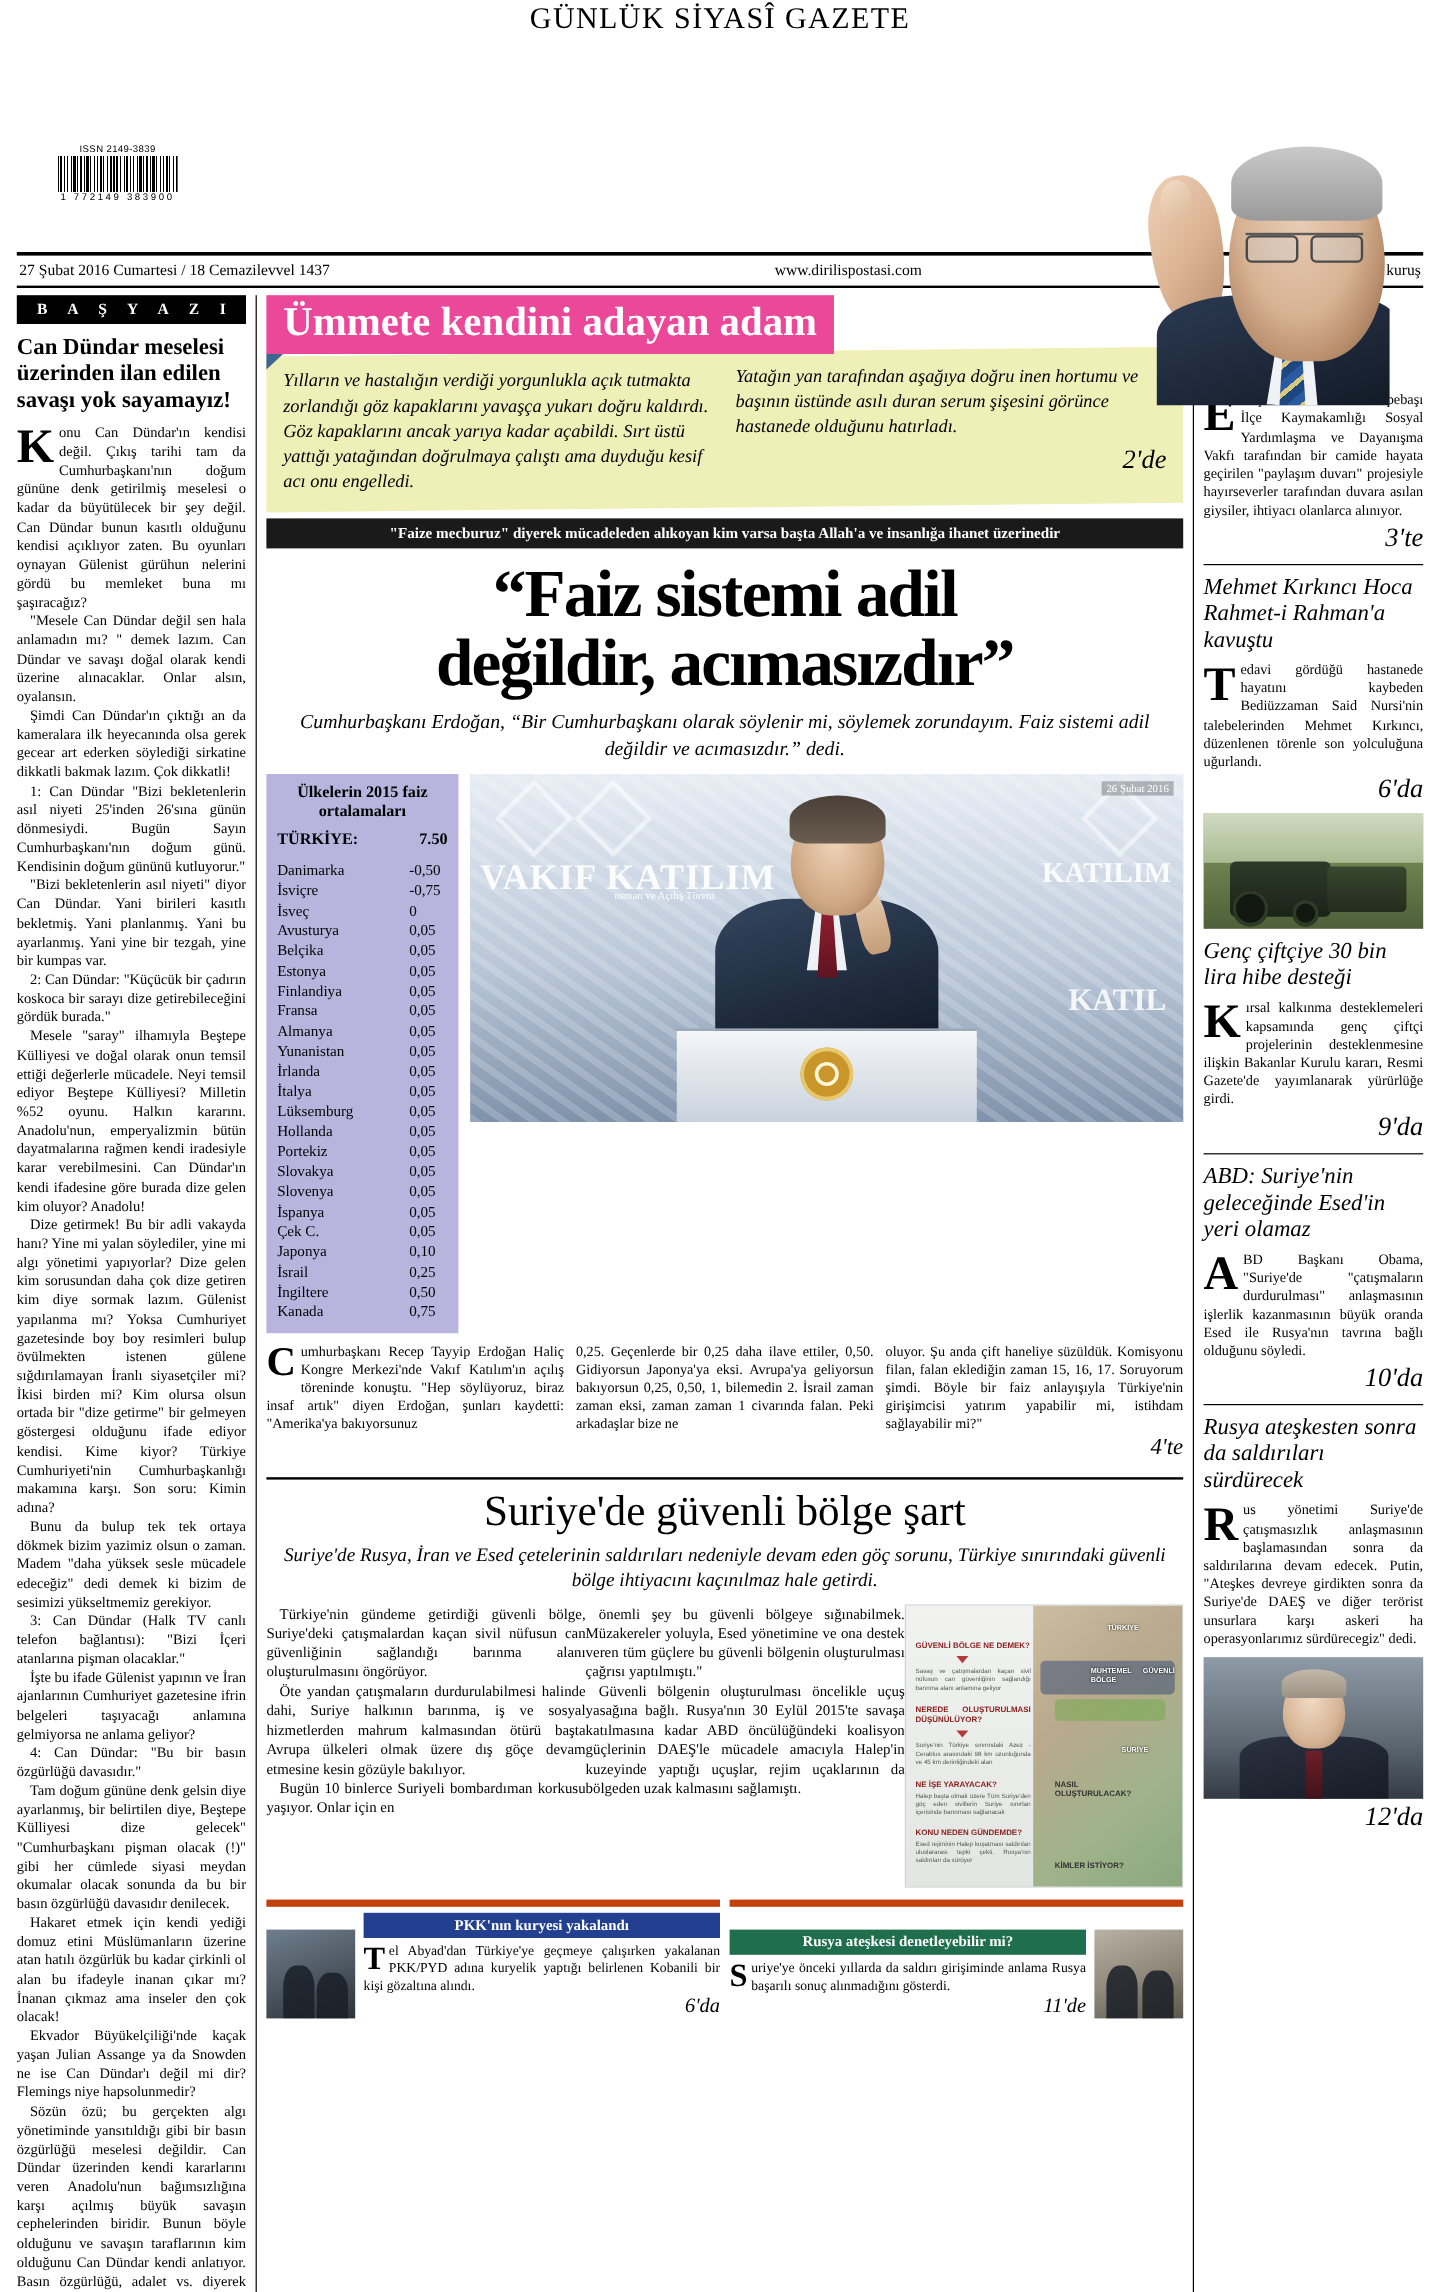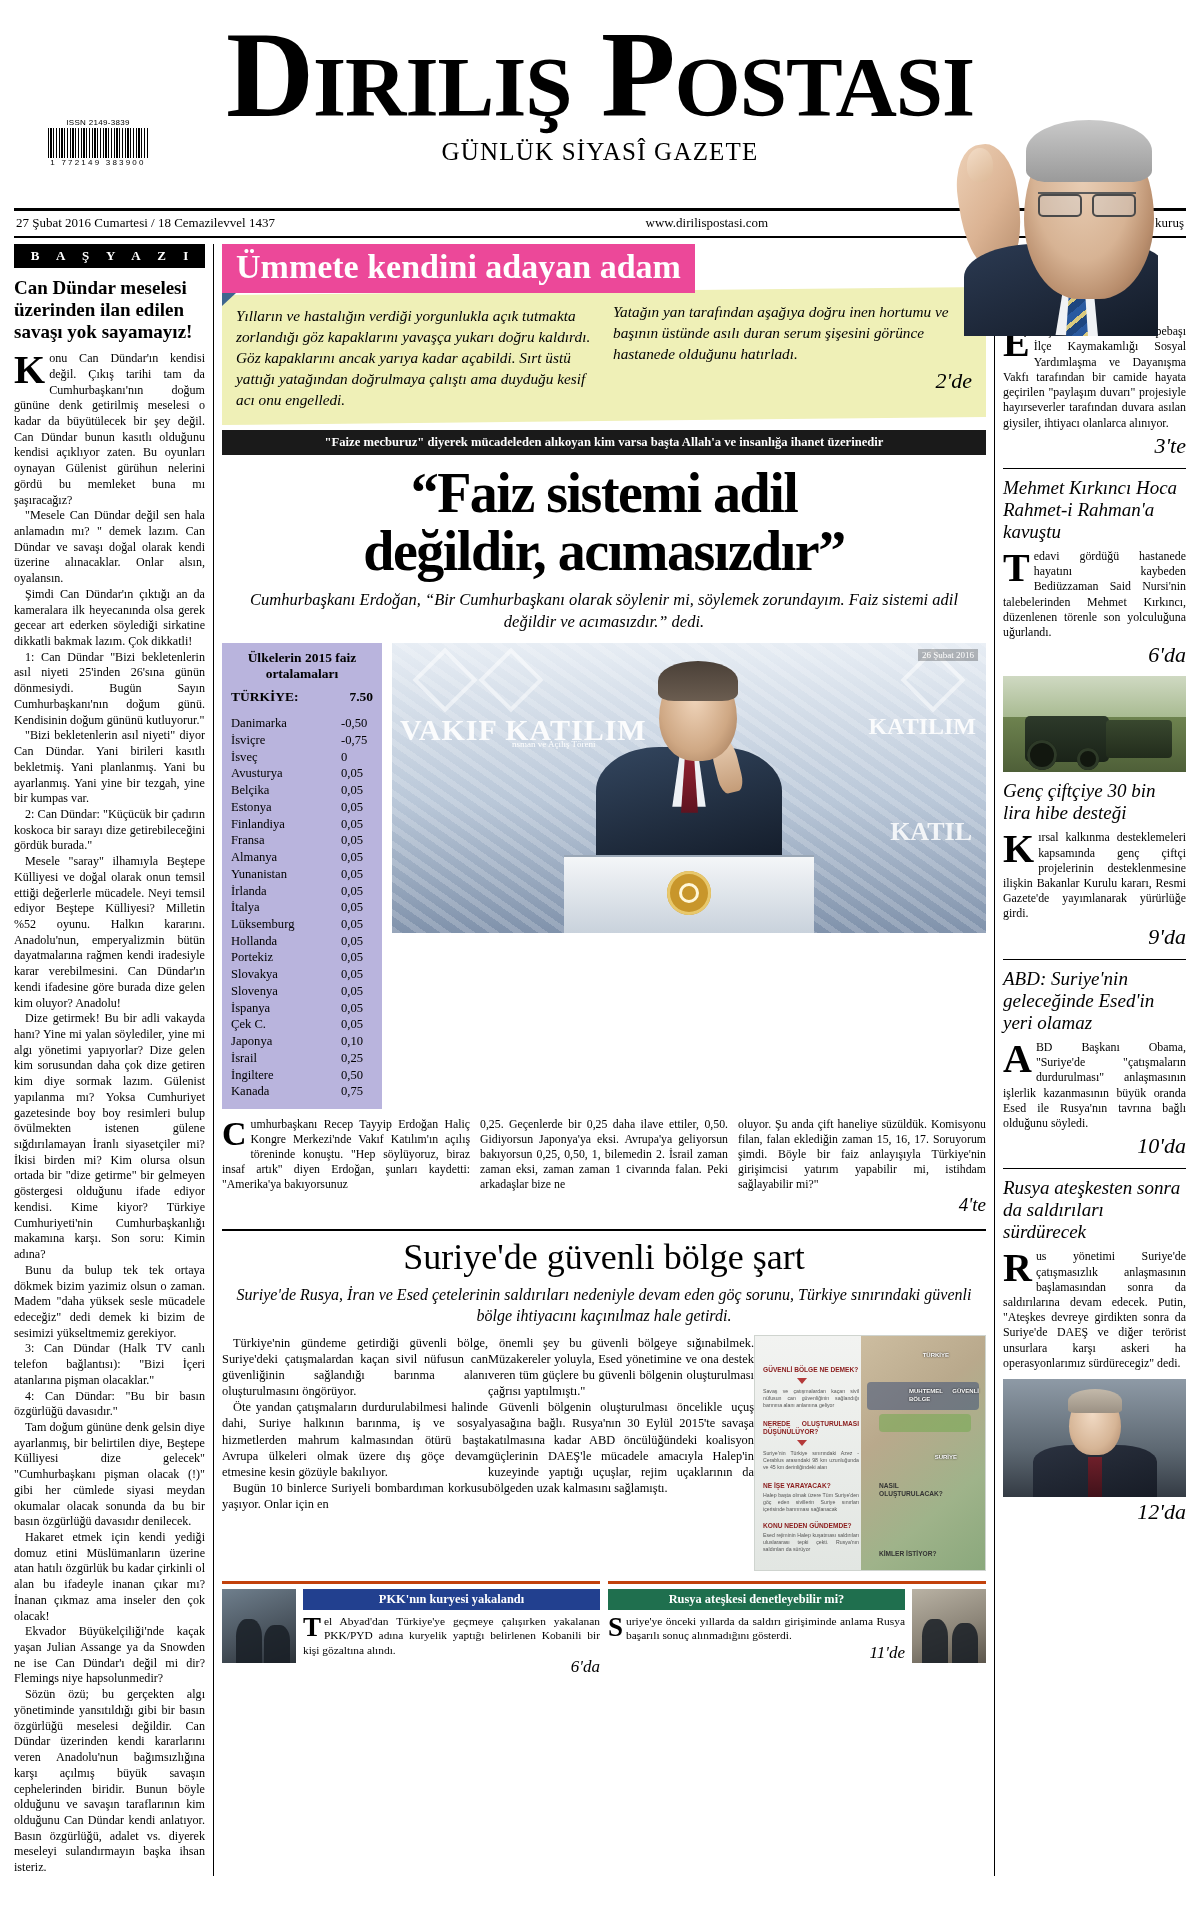--- a/index.html
+++ b/index.html
@@ -325,21 +325,21 @@
     position:absolute; left:50%; bottom:0; margin-left:-62px; width:124px; height:52px;
     background: linear-gradient(165deg,#2b3240,#171c26); border-radius: 32% 32% 0 0;
   }
   .rc-photo-putin .p-tie {
     position:absolute; left:50%; bottom:0; margin-left:-7px; width:14px; height:40px;
     background: linear-gradient(#6e1f2a,#40121a);
   }
 
   
   .teasers { display: flex; gap: 8px; margin-top: 10px; }
-  .teaser { flex: 1 1 0; display: flex; gap: 7px; border-top: 3px solid #c2410c; padding-top: 5px; }
+  .teaser { flex: 1 1 0; display: flex; gap: 7px; border-top: 6px solid #c2410c; padding-top: 5px; align-items: flex-end; }
   .teaser-img { flex: 0 0 74px; height: 74px; position: relative; overflow: hidden; }
   .ti-a { background: linear-gradient(160deg,#6f7f8d 0%,#48525c 60%,#2b3138 100%); }
   .ti-b { background: linear-gradient(160deg,#b9b2a4 0%,#8d8679 55%,#5c564c 100%); }
   .teaser-img .fig {
     position:absolute; bottom:0; width:26px; height:44px; background:rgba(25,30,38,.85);
     border-radius: 40% 40% 0 0;
   }
   .teaser-txt { flex: 1 1 auto; }
   .teaser-head {
     background: #22408f; color: #fff; font-weight: bold; font-size: 12.4px;
@@ -349,24 +349,20 @@
   .teaser-body { font-size: 11.4px; line-height: 1.26; text-align: justify; }
   .teaser-ref { font-style: italic; font-size: 17px; text-align: right; }
   .tdrop { float: left; font-size: 27px; line-height: .82; font-weight: bold; padding: 2px 3px 0 0; }
 </style>
 </head>
 <body>
 
 <div class="page">
 
   <div class="masthead">
-    <div class="logo">
-      <span>Diriliş</span>
-      <span>Postası</span>
-    </div>
     <div class="subtitle">GÜNLÜK SİYASÎ GAZETE</div>
 
     <div class="barcode-wrap">
       <div class="issn">ISSN 2149-3839</div>
       <div class="barcode"></div>
       <div class="barcode-num">1 772149 383900</div>
     </div>
 
     <div class="head-photo">
       <div class="thumb"></div>
@@ -397,20 +393,21 @@
         <p class="first"><span class="dropcap">K</span><span>onu Can Dündar'ın kendisi değil. Çıkış tarihi tam da Cumhurbaşkanı'nın doğum gününe denk getirilmiş meselesi o kadar da büyütülecek bir şey değil. Can Dündar bunun kasıtlı olduğunu kendisi açıklıyor zaten. Bu oyunları oynayan Gülenist gürühun nelerini gördü bu memleket buna mı şaşıracağız?</span></p>
         <p><span>"Mesele Can Dündar değil sen hala anlamadın mı? " demek lazım. Can Dündar ve savaşı doğal olarak kendi üzerine alınacaklar. Onlar alsın, oyalansın.</span></p>
         <p><span>Şimdi Can Dündar'ın çıktığı an da kameralara ilk heyecanında olsa gerek gecear art ederken söylediği sirkatine dikkatli bakmak lazım. Çok dikkatli!</span></p>
         <p><span>1: Can Dündar "Bizi bekletenlerin asıl niyeti 25'inden 26'sına günün dönmesiydi. Bugün Sayın Cumhurbaşkanı'nın doğum günü. Kendisinin doğum gününü kutluyorur."</span></p>
         <p><span>"Bizi bekletenlerin asıl niyeti" diyor Can Dündar. Yani birileri kasıtlı bekletmiş. Yani planlanmış. Yani bu ayarlanmış. Yani yine bir tezgah, yine bir kumpas var.</span></p>
         <p><span>2: Can Dündar: "Küçücük bir çadırın koskoca bir sarayı dize getirebileceğini gördük burada."</span></p>
         <p><span>Mesele "saray" ilhamıyla Beştepe Külliyesi ve doğal olarak onun temsil ettiği değerlerle mücadele. Neyi temsil ediyor Beştepe Külliyesi? Milletin %52 oyunu. Halkın kararını. Anadolu'nun, emperyalizmin bütün dayatmalarına rağmen kendi iradesiyle karar verebilmesini. Can Dündar'ın kendi ifadesine göre burada dize gelen kim oluyor? Anadolu!</span></p>
         <p><span>Dize getirmek! Bu bir adli vakayda hanı? Yine mi yalan söylediler, yine mi algı yönetimi yapıyorlar? Dize gelen kim sorusundan daha çok dize getiren kim diye sormak lazım. Gülenist yapılanma mı? Yoksa Cumhuriyet gazetesinde boy boy resimleri bulup övülmekten istenen gülene sığdırılamayan İranlı siyasetçiler mi? İkisi birden mi? Kim olursa olsun ortada bir "dize getirme" bir gelmeyen göstergesi olduğunu ifade ediyor kendisi. Kime kiyor? Türkiye Cumhuriyeti'nin Cumhurbaşkanlığı makamına karşı. Son soru: Kimin adına?</span></p>
         <p><span>Bunu da bulup tek tek ortaya dökmek bizim yazimiz olsun o zaman. Madem "daha yüksek sesle mücadele edeceğiz" dedi demek ki bizim de sesimizi yükseltmemiz gerekiyor.</span></p>
         <p><span>3: Can Dündar (Halk TV canlı telefon bağlantısı): "Bizi İçeri atanlarına pişman olacaklar."</span></p>
+        <p><span>İşte bu ifade Gülenist yapının ve İran ajanlarının Cumhuriyet gazetesine ifrin belgeleri taşıyacağı anlamına gelmiyorsa ne anlama geliyor?</span></p>
         <p><span>4: Can Dündar: "Bu bir basın özgürlüğü davasıdır."</span></p>
         <p><span>Tam doğum gününe denk gelsin diye ayarlanmış, bir belirtilen diye, Beştepe Külliyesi dize gelecek" "Cumhurbaşkanı pişman olacak (!)" gibi her cümlede siyasi meydan okumalar olacak sonunda da bu bir basın özgürlüğü davasıdır denilecek.</span></p>
         <p><span>Hakaret etmek için kendi yediği domuz etini Müslümanların üzerine atan hatılı özgürlük bu kadar çirkinli ol alan bu ifadeyle inanan çıkar mı? İnanan çıkmaz ama inseler den çok olacak!</span></p>
         <p><span>Ekvador Büyükelçiliği'nde kaçak yaşan Julian Assange ya da Snowden ne ise Can Dündar'ı değil mi dir? Flemings niye hapsolunmedir?</span></p>
         <p><span>Sözün özü; bu gerçekten algı yönetiminde yansıtıldığı gibi bir basın özgürlüğü meselesi değildir. Can Dündar üzerinden kendi kararlarını veren Anadolu'nun bağımsızlığına karşı açılmış büyük savaşın cephelerinden biridir. Bunun böyle olduğunu ve savaşın taraflarının kim olduğunu Can Dündar kendi anlatıyor. Basın özgürlüğü, adalet vs. diyerek meseleyi sulandırmayın başka ihsan isteriz.</span></p>
       </div>
 
     </div>
 
     <div class="col-mid">

